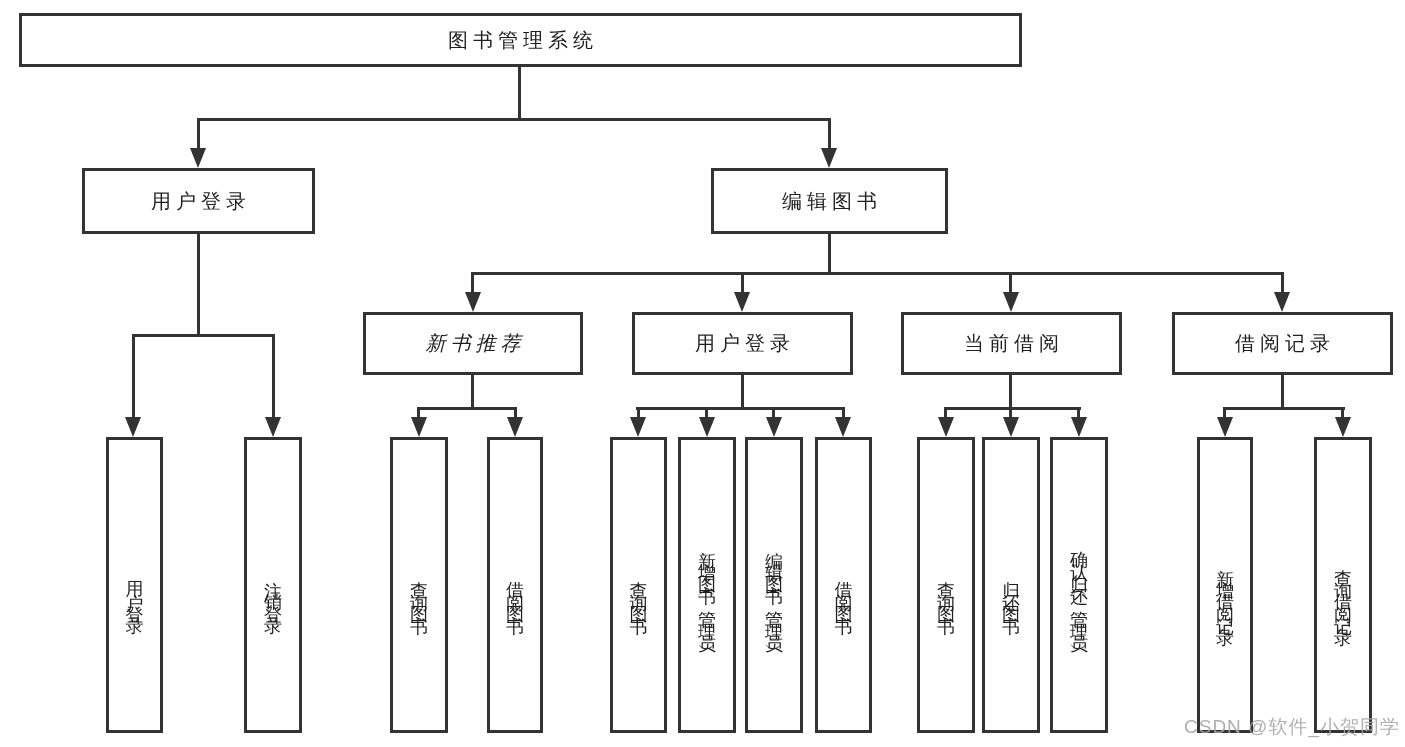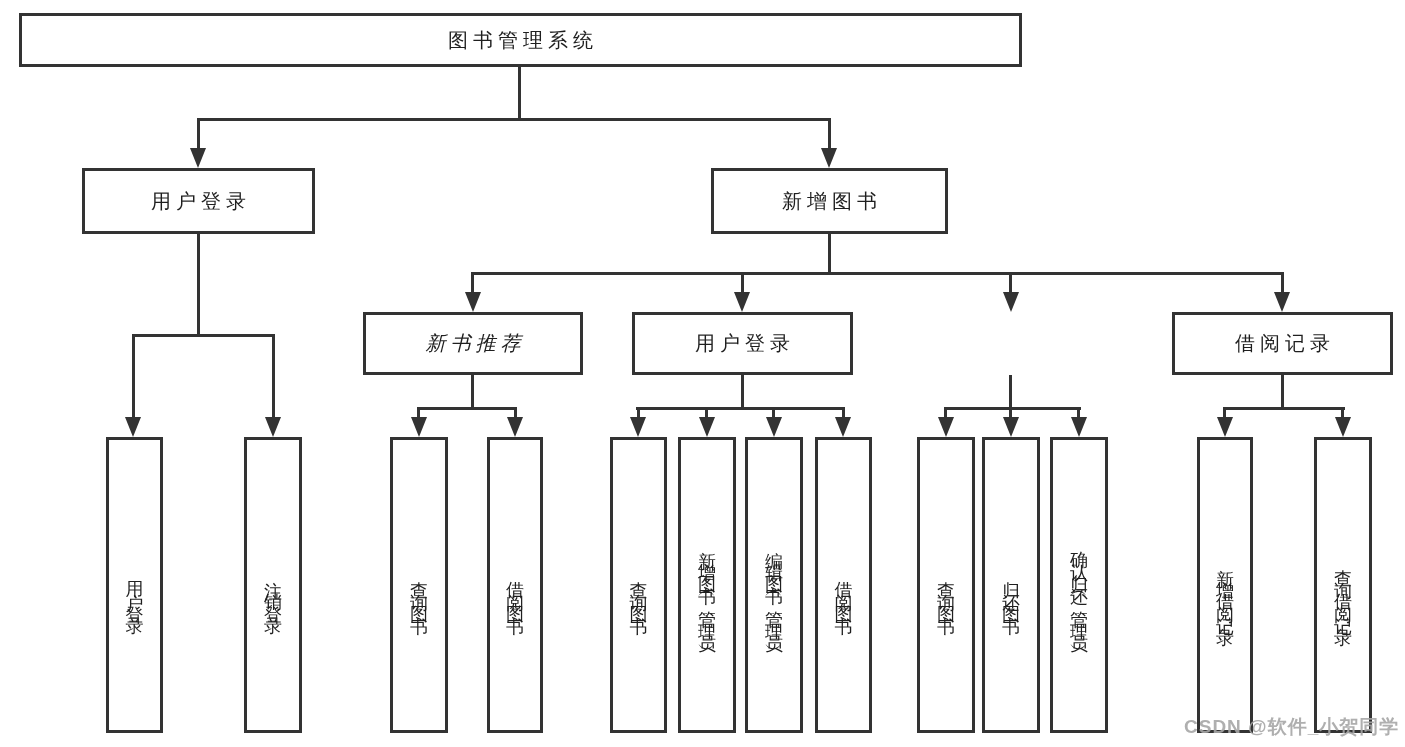--- a/index.html
+++ b/index.html
@@ -57,44 +57,46 @@
   .watermark {
     position: absolute;
     left: 1184px;
     top: 714px;
     font-size: 19px;
     letter-spacing: 1px;
     color: #a7a7a7;
     opacity: 0.9;
     z-index: 5;
     white-space: nowrap;
-    font-weight: bold;
   }
 </style>
 </head>
 <body>
 
 <div id="stage">
 
   <div class="box" style="left:19px; top:13px; width:1003px; height:54px;">
     <span class="hlabel">图书管理系统</span>
   </div>
 
   <div class="box" style="left:82px; top:168px; width:233px; height:66px;">
     <span class="hlabel">用户登录</span>
   </div>
   <div class="box" style="left:711px; top:168px; width:237px; height:66px;">
-    <span class="hlabel">新增图书</span>
+    <span class="hlabel">编辑图书</span>
   </div>
 
   <div class="box" style="left:363px; top:312px; width:220px; height:63px;font-style:italic;">
     <span class="hlabel">新书推荐</span>
   </div>
   <div class="box" style="left:632px; top:312px; width:221px; height:63px;">
     <span class="hlabel">用户登录</span>
+  </div>
+  <div class="box" style="left:901px; top:312px; width:221px; height:63px;">
+    <span class="hlabel">当前借阅</span>
   </div>
   <div class="box" style="left:1172px; top:312px; width:221px; height:63px;">
     <span class="hlabel">借阅记录</span>
   </div>
 
   <div class="box" style="left:106px; top:437px; width:57px; height:296px;">
     <span class="vtext">用户登录</span>
   </div>
   <div class="box" style="left:244px; top:437px; width:58px; height:296px;">
     <span class="vtext">注销登录</span>

